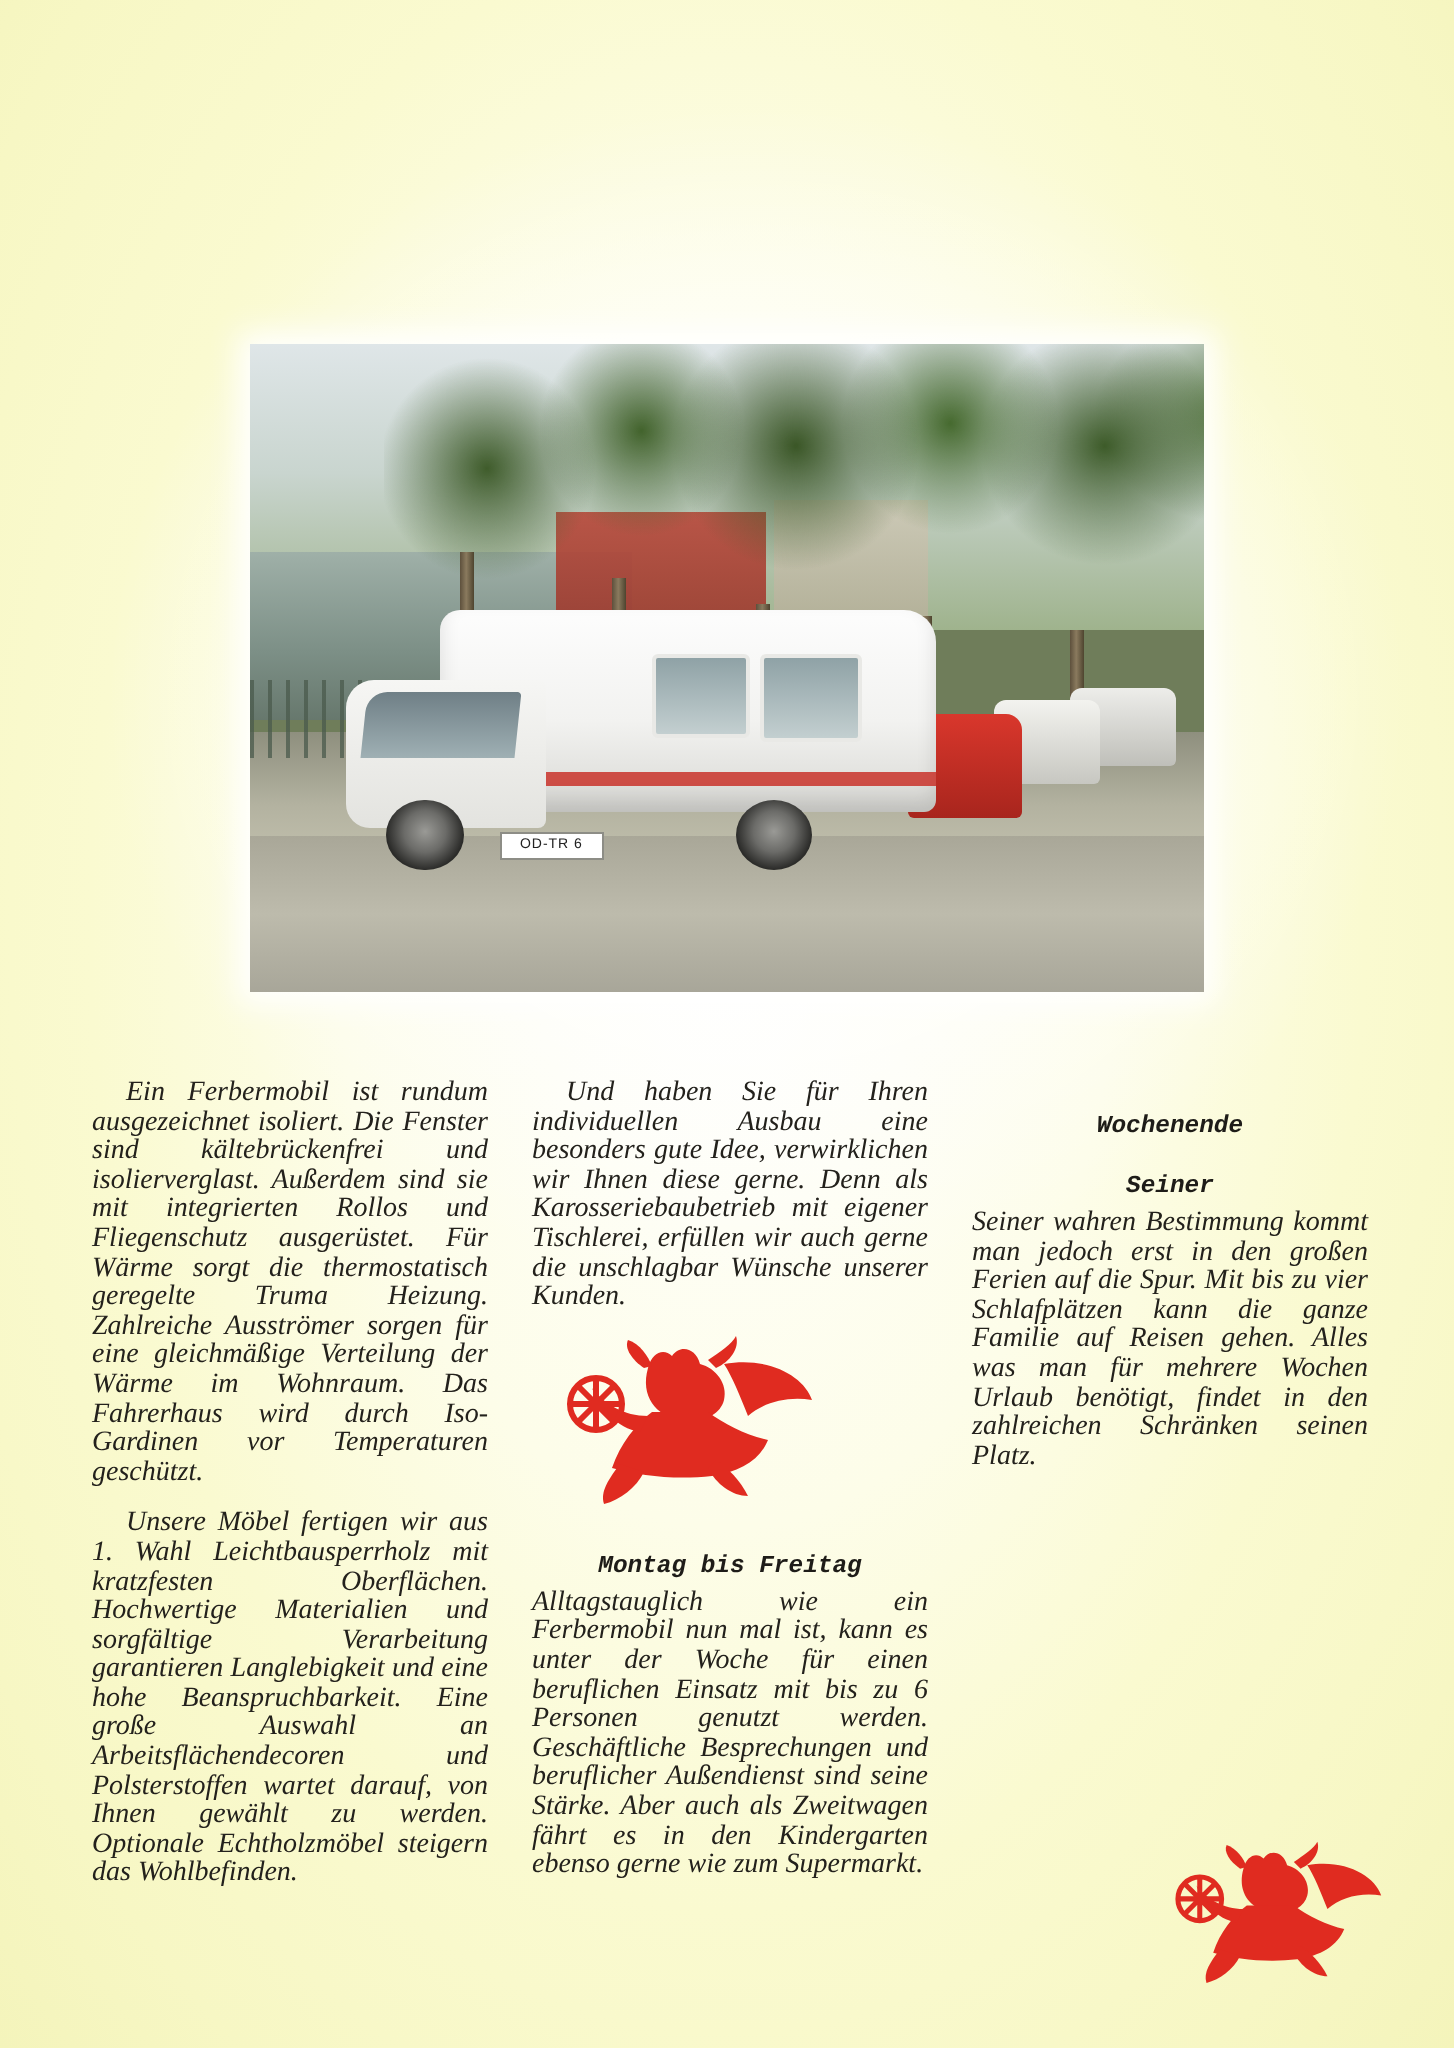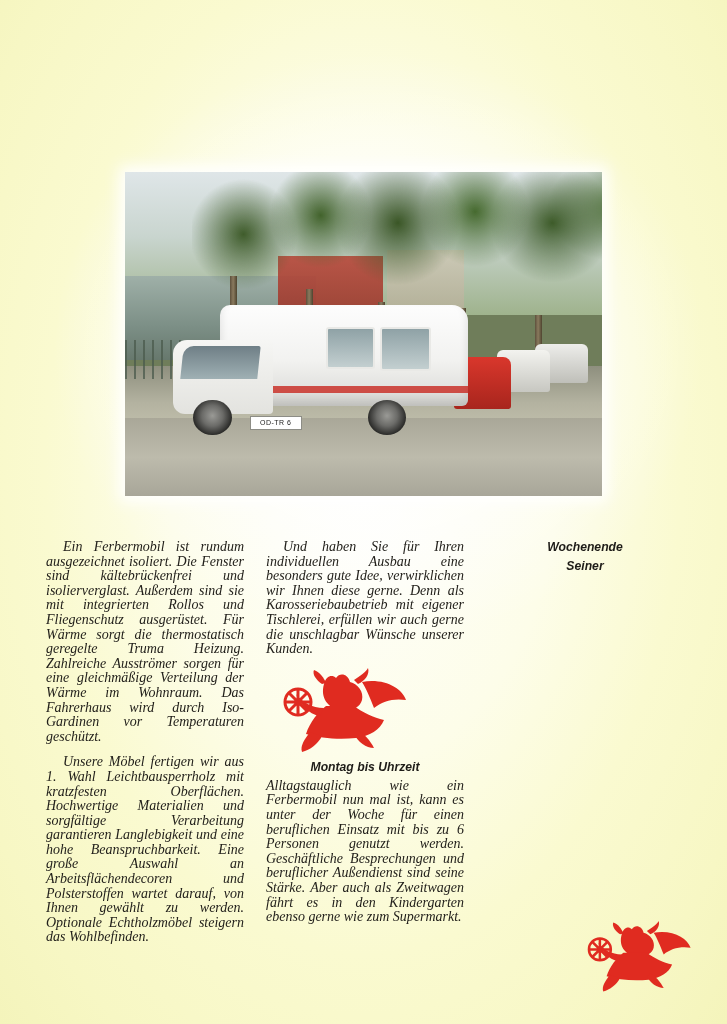--- a/index.html
+++ b/index.html
@@ -188,27 +188,27 @@
     font-style: italic;
     font-size: 14px;
     line-height: 14.6px;
     text-align: justify;
     text-indent: 17px;
     color: #23211c;
     font-family: "Liberation Serif", serif;
   }
   p.para.no-indent { text-indent: 0; }
   h3.sub {
-    margin: 0 0 5px 0;
+    margin: 16px 0 5px 0;
     font-style: italic;
     font-weight: bold;
     font-size: 12.2px;
     text-align: center;
     color: #1e1c18;
-    font-family: Liberation Sans, sans-serif;
+    font-family: Liberation Mono, monospace;
   }
   .spacer-logo {
     height: 92px;
     position: relative;
   }
 
   
   .devil {
     position: relative;
     width: 150px;
@@ -293,27 +293,28 @@
             </g>
 
             <g fill="none" stroke="#e02b20" stroke-width="3">
               <circle cx="32" cy="34" r="13"></circle>
               <path d="M32 21 L32 47 M19 34 L45 34 M23 25 L41 43 M41 25 L23 43"></path>
             </g>
           </svg>
         </div>
       </div>
 
-      <h3 class="sub">Montag bis Uhrzeit</h3>
+      <h3 class="sub">Montag bis Freitag</h3>
       <p class="para no-indent">Alltagstauglich wie ein Ferbermobil nun mal ist, kann es unter der Woche für einen beruflichen Einsatz mit bis zu 6 Personen genutzt werden. Geschäftliche Besprechungen und beruflicher Außendienst sind seine Stärke. Aber auch als Zweitwagen fährt es in den Kindergarten ebenso gerne wie zum Supermarkt.</p>
     </div>
 
     <div class="col">
       <h3 class="sub">Wochenende</h3>
       <h3 class="sub">Seiner</h3>
+      <p class="para no-indent">Seiner wahren Bestimmung kommt man jedoch erst in den großen Ferien auf die Spur. Mit bis zu vier Schlafplätzen kann die ganze Familie auf Reisen gehen. Alles was man für mehrere Wochen Urlaub benötigt, findet in den zahlreichen Schränken seinen Platz.</p>
     </div>
   </div>
 
   <div class="devil-corner">
     <svg width="126" height="78" viewBox="0 0 150 86" xmlns="http://www.w3.org/2000/svg">
       <g fill="#e02b20">
         <path d="M96 14 C118 10 136 20 140 32 C128 30 116 33 108 40 C104 30 100 20 96 14 Z"></path>
         <path d="M58 16 C60 8 66 6 70 10 C74 4 82 6 84 14 C92 16 98 24 96 32 C94 40 84 44 74 42 C62 40 54 30 58 16 Z"></path>
         <path d="M56 16 C50 12 46 6 48 2 C54 4 58 10 60 15 Z"></path>
         <path d="M88 12 C94 8 100 4 102 0 C104 6 99 13 92 16 Z"></path>

